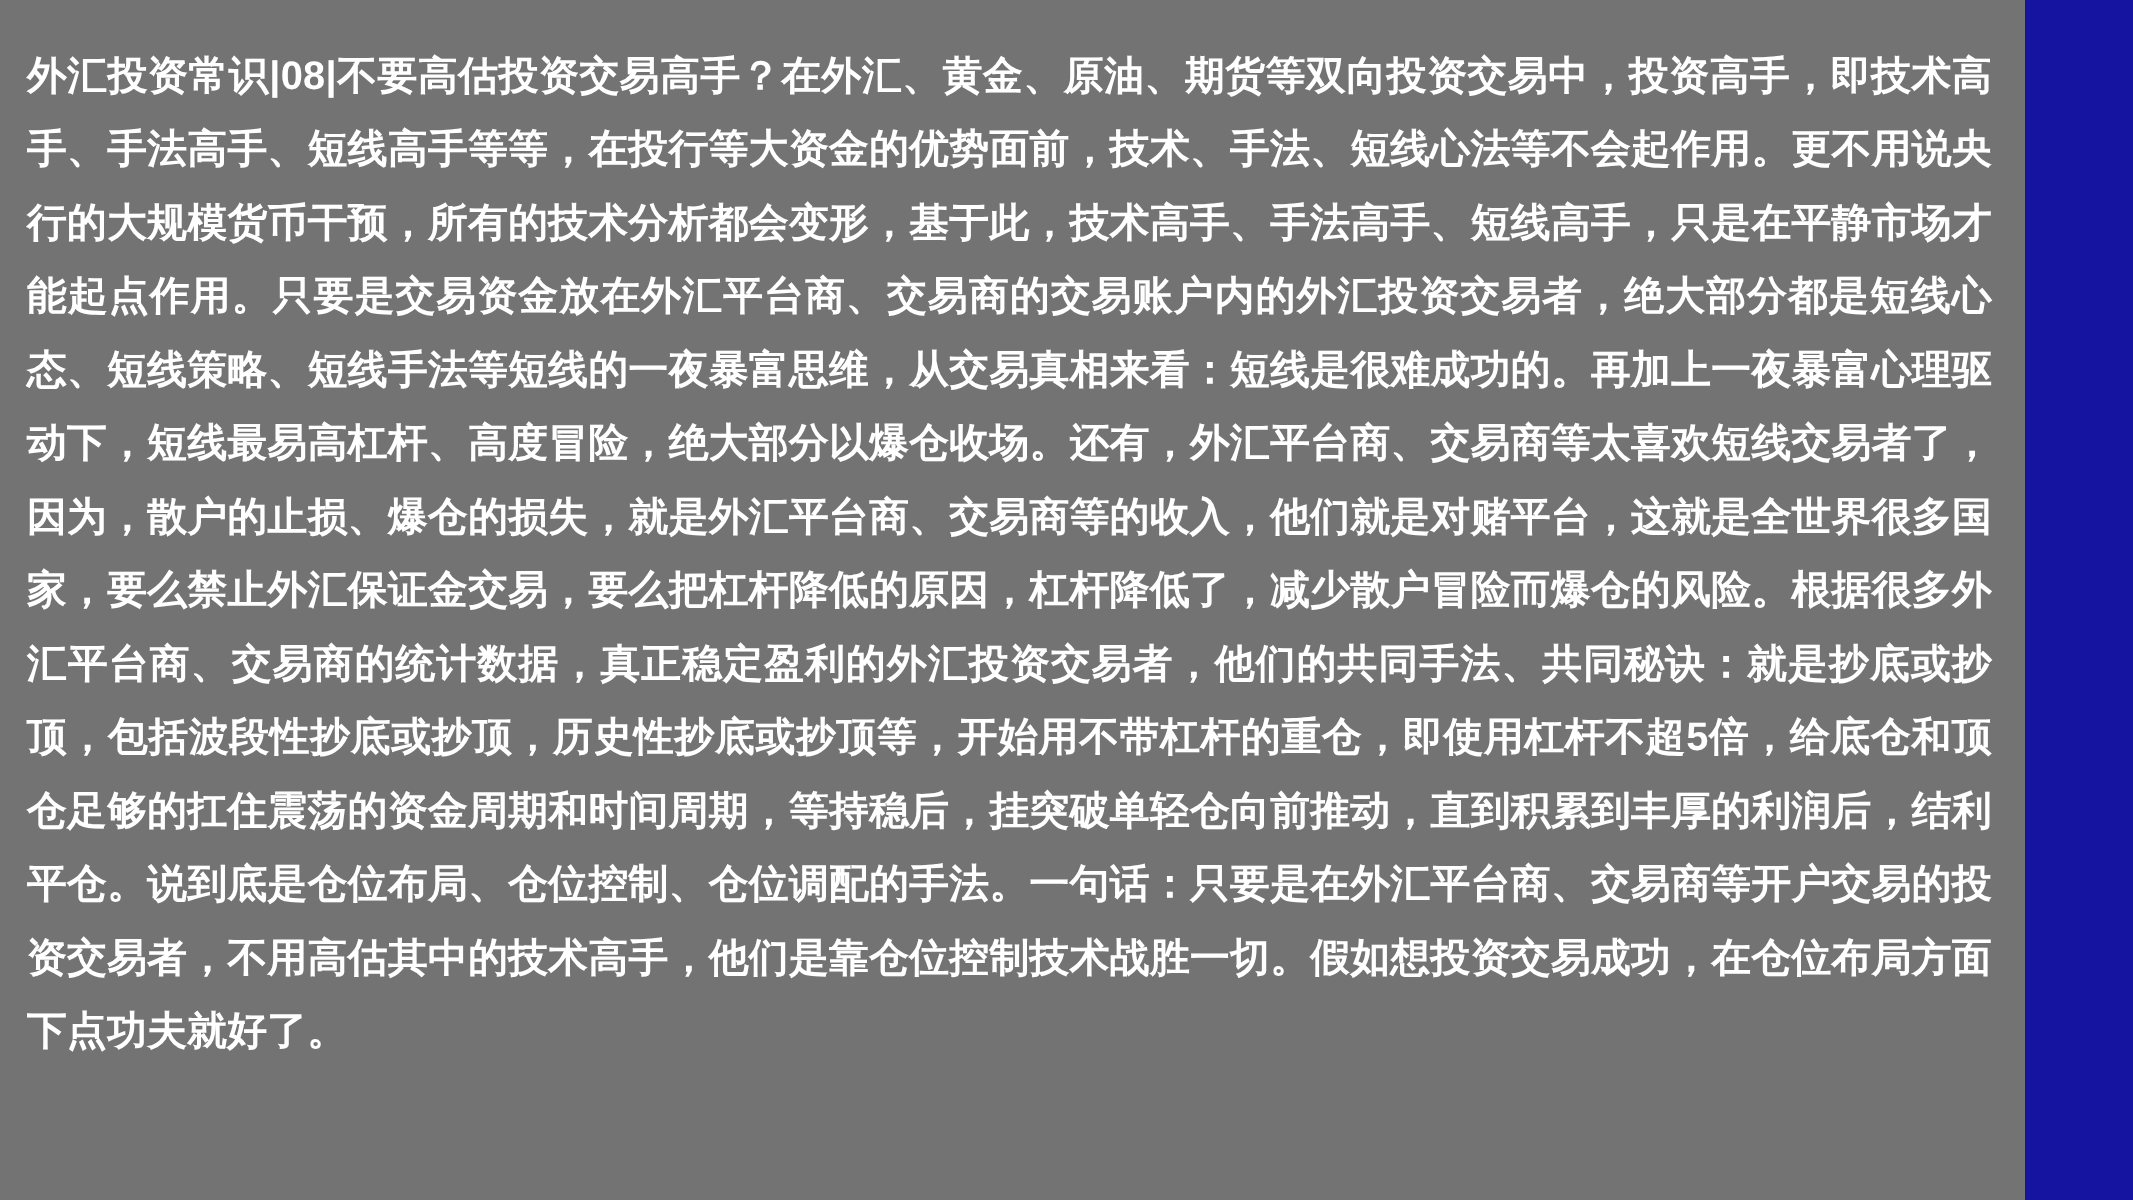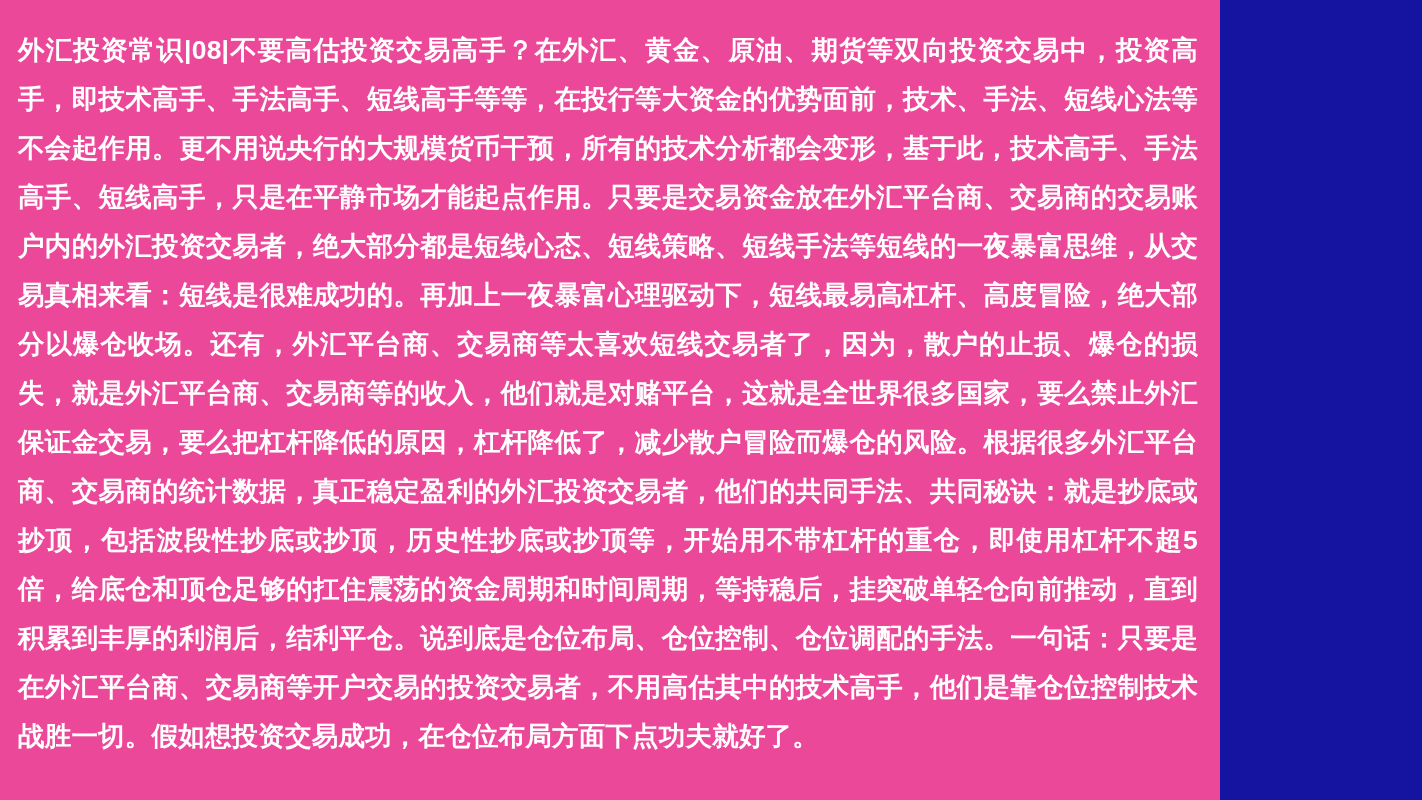--- a/index.html
+++ b/index.html
@@ -8,23 +8,23 @@
   }
   body {
     width: 1422px;
     height: 800px;
     background: #1414a0;
     font-family: "Liberation Sans", "DejaVu Sans", sans-serif;
     overflow: hidden;
   }
   .slide {
     box-sizing: border-box;
-    width: 1220px;
+    width: 1350px;
     height: 800px;
-    background: #ec4899;
+    background: #737373;
     padding: 26px 22px 0 18px;
   }
   .body-text {
     color: #ffffff;
     font-weight: bold;
     font-size: 26.5px;
     line-height: 49px;
     letter-spacing: 0.2px;
     text-align: justify;
     text-justify: inter-ideograph;

